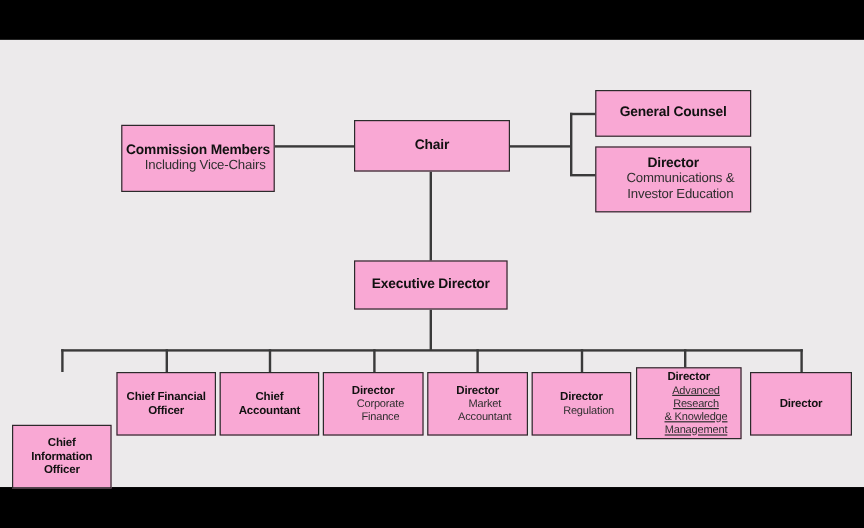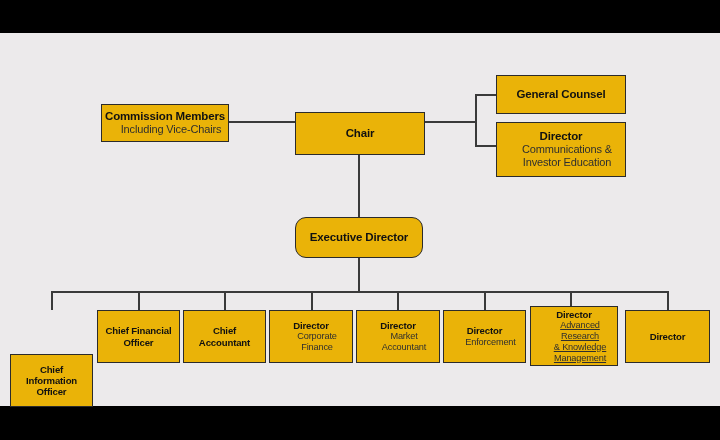--- a/index.html
+++ b/index.html
@@ -34,21 +34,21 @@
     width: 720px;
     background: #000000;
   }
   .letterbox.top { top: 0; height: 33px; }
   .letterbox.bottom { top: 406px; height: 34px; }
 
   
   .node {
     position: absolute;
     box-sizing: border-box;
-    background: #eab308;
+    background: #f9a8d4;
     border: 1.6px solid #2B2B2B;
     display: flex;
     flex-direction: column;
     align-items: center;
     justify-content: center;
     text-align: center;
     line-height: 1.18;
     z-index: 3;
     padding: 2px 3px;
   }
@@ -105,40 +105,40 @@
 
   <div class="conn v" style="left:51px;  top:291px; height:19px;"></div>
   <div class="conn v" style="left:138px; top:291px; height:19px;"></div>
   <div class="conn v" style="left:224px; top:291px; height:19px;"></div>
   <div class="conn v" style="left:311px; top:291px; height:19px;"></div>
   <div class="conn v" style="left:397px; top:291px; height:19px;"></div>
   <div class="conn v" style="left:484px; top:291px; height:19px;"></div>
   <div class="conn v" style="left:570px; top:291px; height:19px;"></div>
   <div class="conn v" style="left:667px; top:291px; height:19px;"></div>
 
-  <div class="node tier-top" style="left:101px; top:104px; width:128px; height:38px;">
+  <div class="node tier-top" style="left:101px; top:104px; width:128px; height:56px;">
     <span class="ttl">Commission Members</span>
     <span class="sub">Including Vice-Chairs</span>
   </div>
 
-  <div class="node tier-top" style="left:295px; top:112px; width:130px; height:43px;">
+  <div class="node tier-top" style="left:295px; top:100px; width:130px; height:43px;">
     <span class="ttl">Chair</span>
   </div>
 
   <div class="node tier-top" style="left:496px; top:75px; width:130px; height:39px;">
     <span class="ttl">General Counsel</span>
   </div>
 
   <div class="node tier-top" style="left:496px; top:122px; width:130px; height:55px;">
     <span class="ttl">Director</span>
     <span class="sub multiline" style="white-space:pre-line;">Communications &amp;
 Investor Education</span>
   </div>
 
-  <div class="node tier-top" style="left:295px; top:217px; width:128px; height:41px;border-radius:11px;">
+  <div class="node tier-top" style="left:295px; top:217px; width:128px; height:41px;">
     <span class="ttl">Executive Director</span>
   </div>
 
   <div class="node tier-bottom" style="left:10px; top:310px; width:83px; height:53px;margin-top:44px;">
     <span class="ttl">Chief Information</span>
     <span class="ttl">Officer</span>
 
   </div>
 
   <div class="node tier-bottom" style="left:97px; top:310px; width:83px; height:53px;">
@@ -161,21 +161,21 @@
 
   <div class="node tier-bottom" style="left:356px; top:310px; width:84px; height:53px;">
     <span class="ttl">Director</span>
 
     <span class="sub" style="white-space:pre-line;">Market Accountant</span>
   </div>
 
   <div class="node tier-bottom" style="left:443px; top:310px; width:83px; height:53px;">
     <span class="ttl">Director</span>
 
-    <span class="sub" style="white-space:pre-line;">Enforcement</span>
+    <span class="sub" style="white-space:pre-line;">Regulation</span>
   </div>
 
   <div class="node tier-bottom" style="left:530px; top:306px; width:88px; height:60px;">
     <span class="ttl">Director</span>
 
     <span class="sub" style="white-space:pre-line;text-decoration:underline;">Advanced Research
 &amp; Knowledge
 Management</span>
   </div>
 

